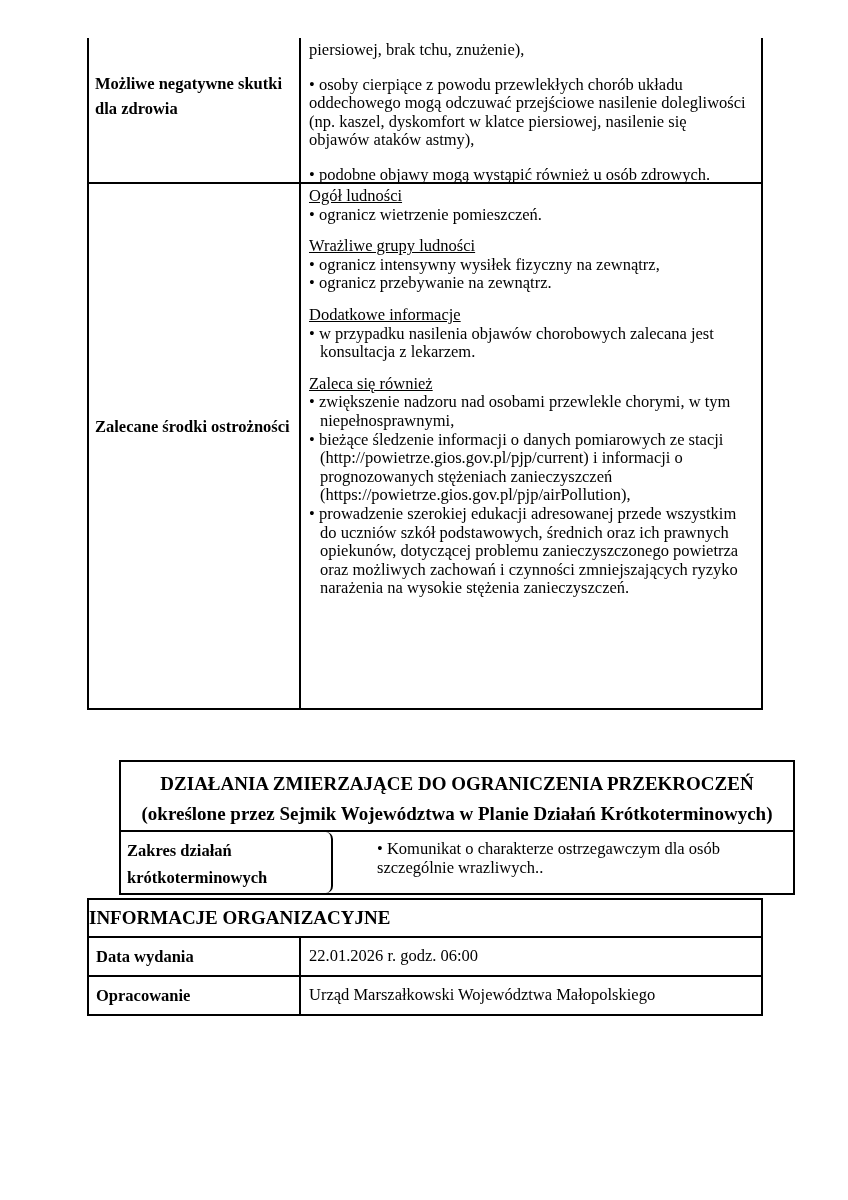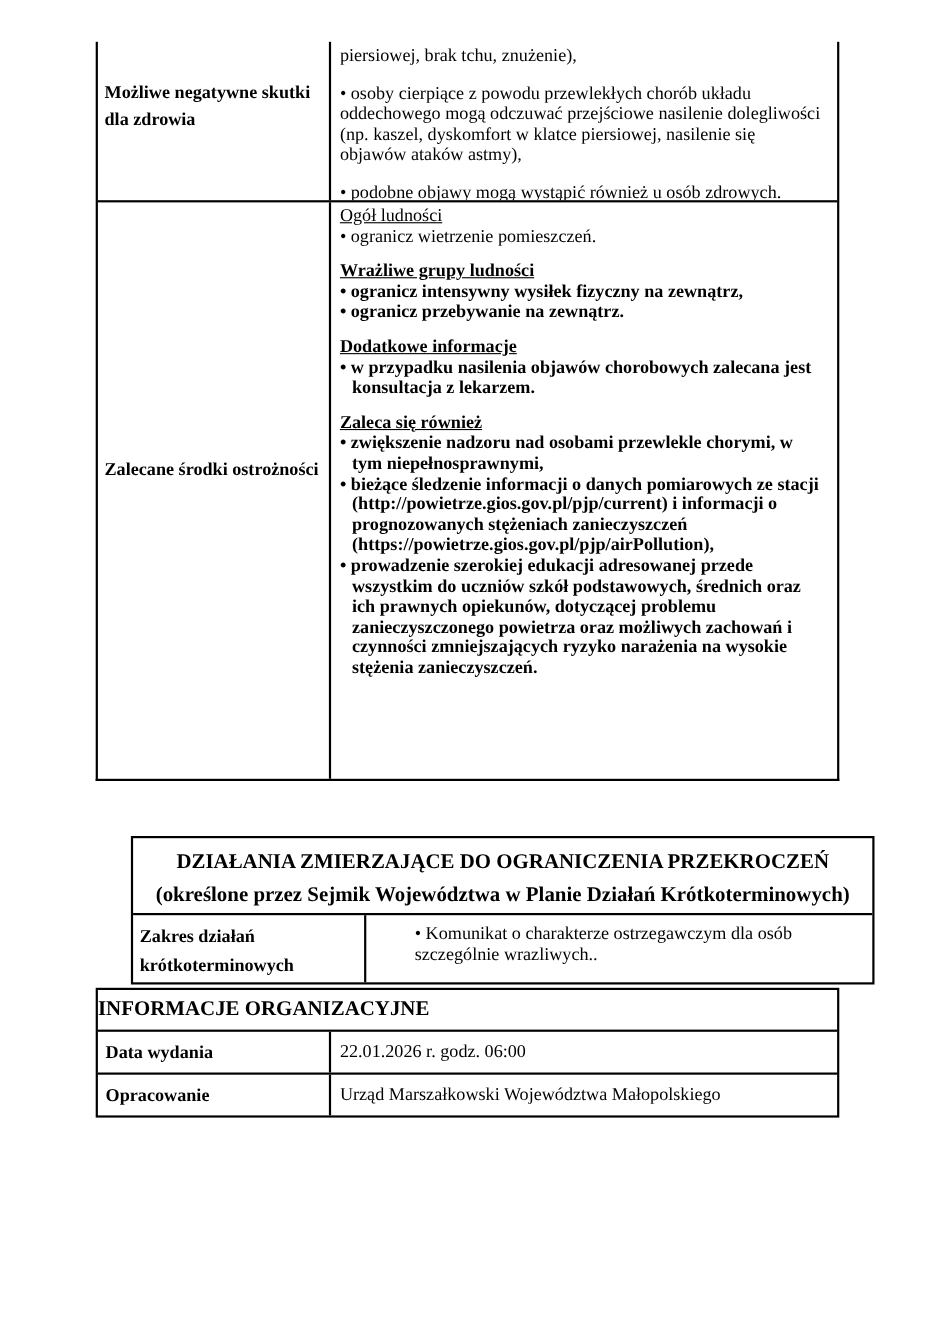--- a/index.html
+++ b/index.html
@@ -38,36 +38,36 @@
     justify-content: center;
   }
   .r1 .lcell { justify-content: flex-start; padding-top: 33px; }
   .r2 .lcell { padding-bottom: 40px; }
   .ccell {
     flex: 1 1 auto;
     padding: 3px 14px 0 8px;
     overflow: hidden;
   }
   .ccell p { margin: 0 0 16px 0; }
-  .sec + .sec { margin-top: 13px; font-weight: bold; }
+  .sec + .sec { margin-top: 13px; }
   .sec-h { text-decoration: underline; }
   .bi { padding-left: 11px; text-indent: -11px; }
   
   .t2 { top: 760px; margin-left: 32px; }
   .t2-head {
     height: 70px;
     border-bottom: 2px solid #000;
     text-align: center;
     font-weight: bold;
     font-size: 19px;
     line-height: 30px;
     padding-top: 7px;
   }
   .t2row { display: flex; height: 61px; }
-  .t2row .lcell { justify-content: flex-start; padding-top: 5px; line-height: 27px; }
+  .t2row .lcell { justify-content: flex-start; padding-top: 5px; line-height: 27px; border-radius: 7px; }
   .t2row .ccell { padding-top: 8px; padding-left: 44px; }
   
   .t3 { top: 898px; }
   .t3-head {
     height: 38px;
     border-bottom: 2px solid #000;
     display: flex;
     align-items: center;
     justify-content: flex-start;
     font-weight: bold;

